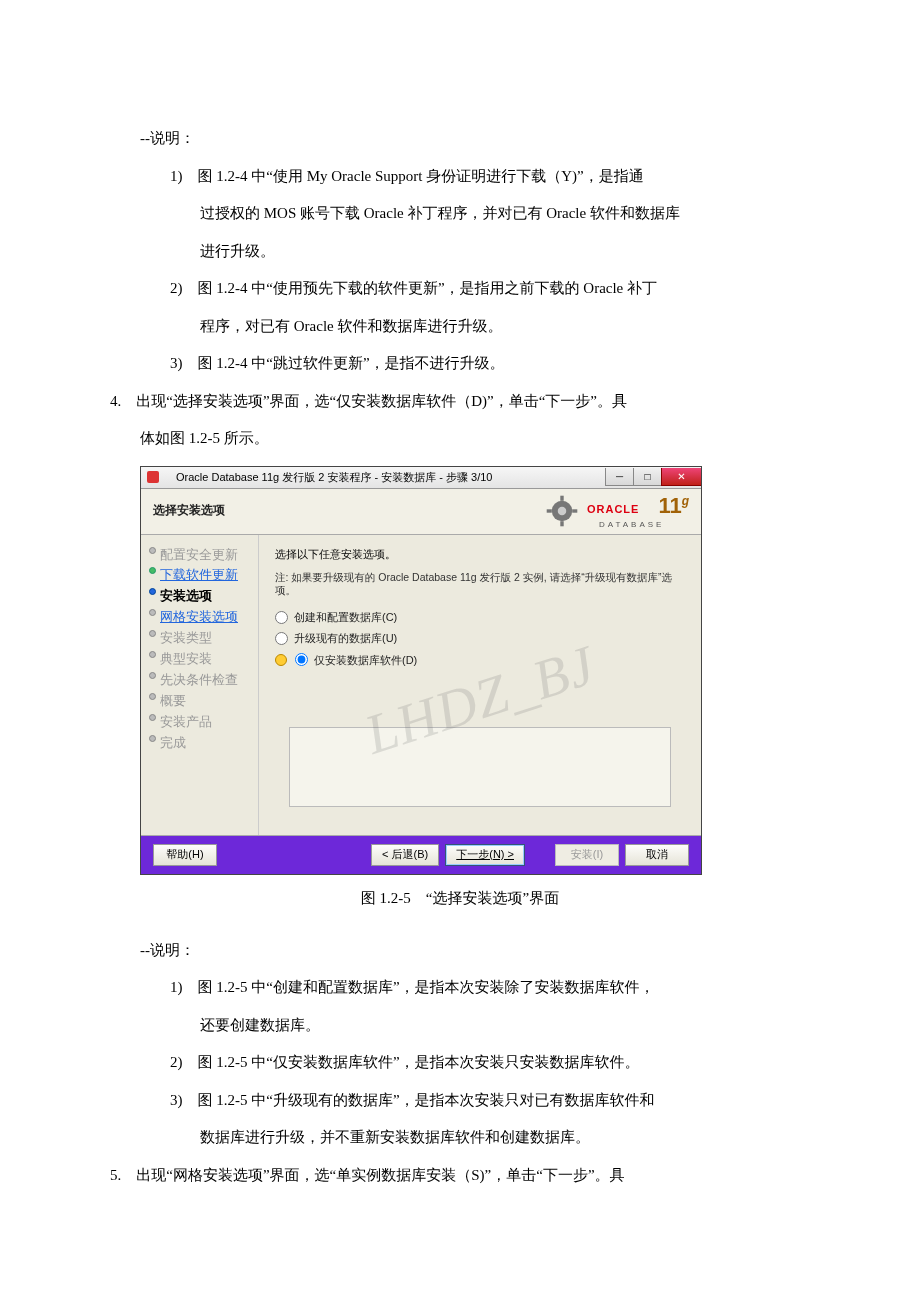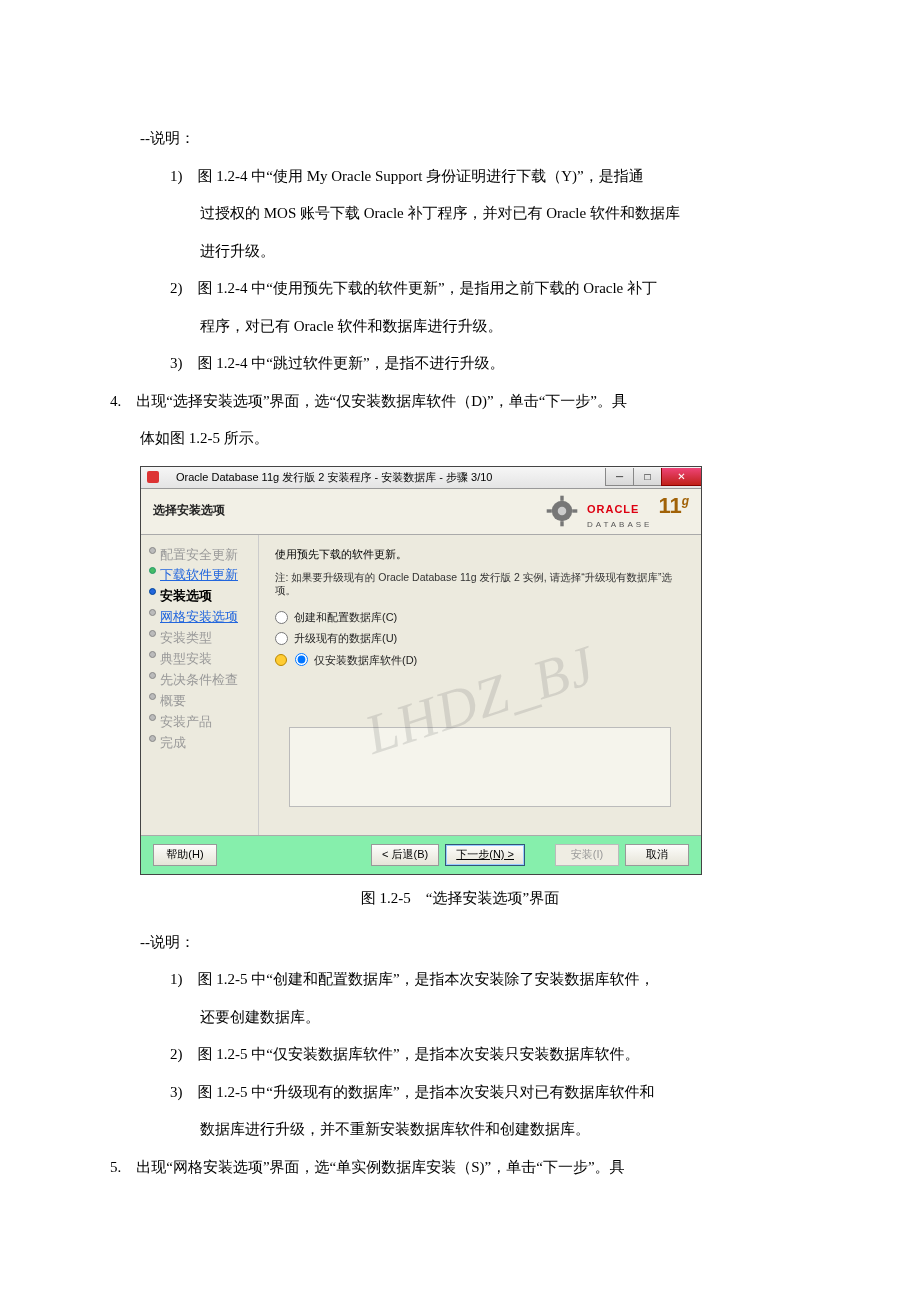--- a/index.html
+++ b/index.html
@@ -10,21 +10,21 @@
     color: #000;
     line-height: 2.5;
     width: 920px;
     margin: 0 auto;
     padding: 120px 80px 60px 80px;
   }
   .indent-1 { padding-left: 60px; }
   .indent-2 { padding-left: 90px; }
   .indent-3 { padding-left: 120px; }
   .line { text-align: justify; }
-  .fig-caption { text-align: center; margin: 10px 0 12px; line-height:1.8; }
+  .fig-caption { text-align: center; margin: 10px 0 20px; line-height:1.8; }
 
   
   .shot {
     width: 562px;
     margin: 8px 0 4px 60px;
     border: 1px solid #444;
     font-family: "Microsoft YaHei", Arial, sans-serif;
     font-size: 11px;
     line-height: 1.3;
     position: relative;
@@ -49,21 +49,21 @@
     border-bottom:1px solid #aaa;
     padding:0 12px;
   }
   .shot-header .sect-title { font-weight:bold; font-size:12px; color:#222; }
   .brand { display:flex; align-items:center; gap:8px; }
   .gear { width:34px; height:34px; }
   .brand-text { text-align:left; font-family:Arial,sans-serif; }
   .brand-text .ora { color:#d01; font-weight:bold; font-size:11px; letter-spacing:1px;}
   .brand-text .eleven { font-size:22px; font-weight:bold; margin-left:19px; color:#a16207;}
   .brand-text .eleven sup{font-size:12px; font-style:italic;}
-  .brand-text .db { font-size:8px; color:#555; letter-spacing:3px; }
+  .brand-text .db { font-size:8px; color:#555; letter-spacing:3px;margin-left:12px; }
   .shot-body { display:flex; min-height:300px; }
   .steps { width:118px; border-right:1px solid #ccc; padding:10px 0 0 8px; background:#ecead f;}
   .step { display:flex; align-items:flex-start; gap:4px; padding:2px 0; font-size:13px; color:#999;}
   .step .dot { width:7px; height:7px; border-radius:50%; background:#bbb; border:1px solid #888;}
   .step.done { color:#2a5; }
   .step.done .dot{ background:#4b6; border-color:#296;}
   .step.link a{ color:#26d; text-decoration:underline; cursor:pointer;}
   .step.current { color:#000; font-weight:bold;}
   .step.current .dot{ background:#26d; border-color:#049;}
   .content { flex:1; padding:12px 16px 8px 16px; position:relative;}
@@ -73,21 +73,21 @@
   .radio-row input { margin:0;}
   .hint-ico { width:12px; height:12px; background:#fc3; border-radius:50%; border:1px solid #b80; display:inline-block; margin-right:2px;}
   .watermark {
     position:absolute; left:50%; top:55%; transform:translate(-50%,-50%) rotate(-18deg);
     font-size:56px; color:rgba(100,100,100,0.18); font-family:"Times New Roman",serif;
     font-style:italic; pointer-events:none; white-space:nowrap; letter-spacing:1px;
   }
   .emptybox { margin:60px 14px 10px 14px; height:80px; border:1px solid #bbb; background:#f5f4ec;}
   .btnbar {
     display:flex; justify-content:space-between; align-items:center;
-    border-top:1px solid #aaa; background:#86efac; padding:8px 12px;gap:8px;
+    border-top:1px solid #aaa; background:#6d28d9; padding:8px 12px;gap:8px;
   }
   .btn {
     min-width:64px; height:22px; padding:0 10px;
     background:linear-gradient(#fdfdfb,#e6e4d8);
     border:1px solid #999; font-size:11px;
     display:inline-flex; align-items:center; justify-content:center;
     cursor:pointer; font-family:inherit;
   }
   .btn.disabled { color:#999; border-color:#bbb; background:#efede3;}
   .btn-group { display:flex; gap:6px; align-items:center;}
@@ -181,21 +181,21 @@
           <span class="dot"></span>
           <span>安装产品</span>
         </div>
       <div class="step">
           <span class="dot"></span>
           <span>完成</span>
         </div>
     </div>
 
     <div class="content">
-      <div class="desc">使用预先下载的软件更新。</div>
+      <div class="desc">选择以下任意安装选项。</div>
       <div class="note">注: 如果要升级现有的 Oracle Database 11g 发行版 2 实例, 请选择“升级现有数据库”选项。</div>
 
       <label class="radio-row">
         <input type="radio" name="opt" style="">
         <span>创建和配置数据库(C)</span>
       </label>
       <label class="radio-row">
         <input type="radio" name="opt" style="">
         <span>升级现有的数据库(U)</span>
       </label>

